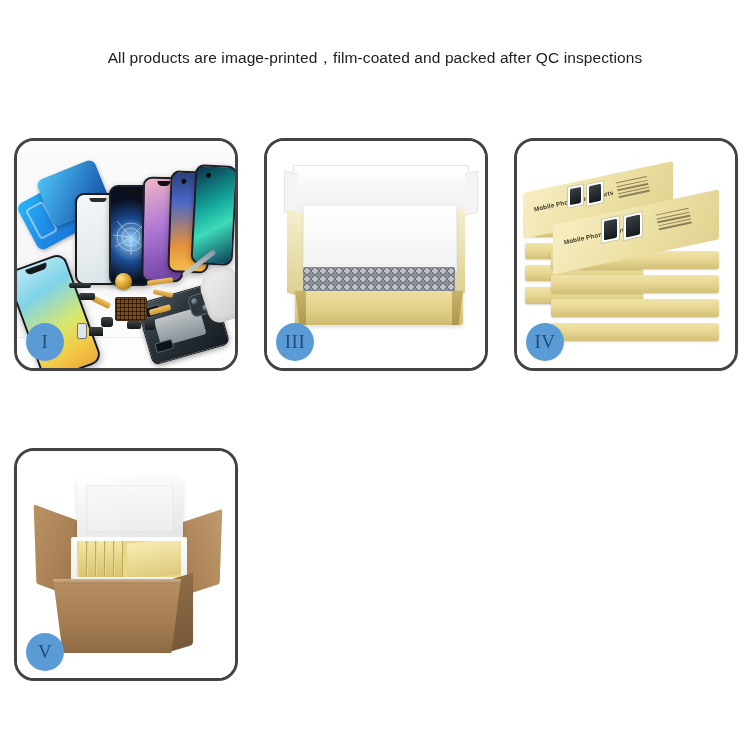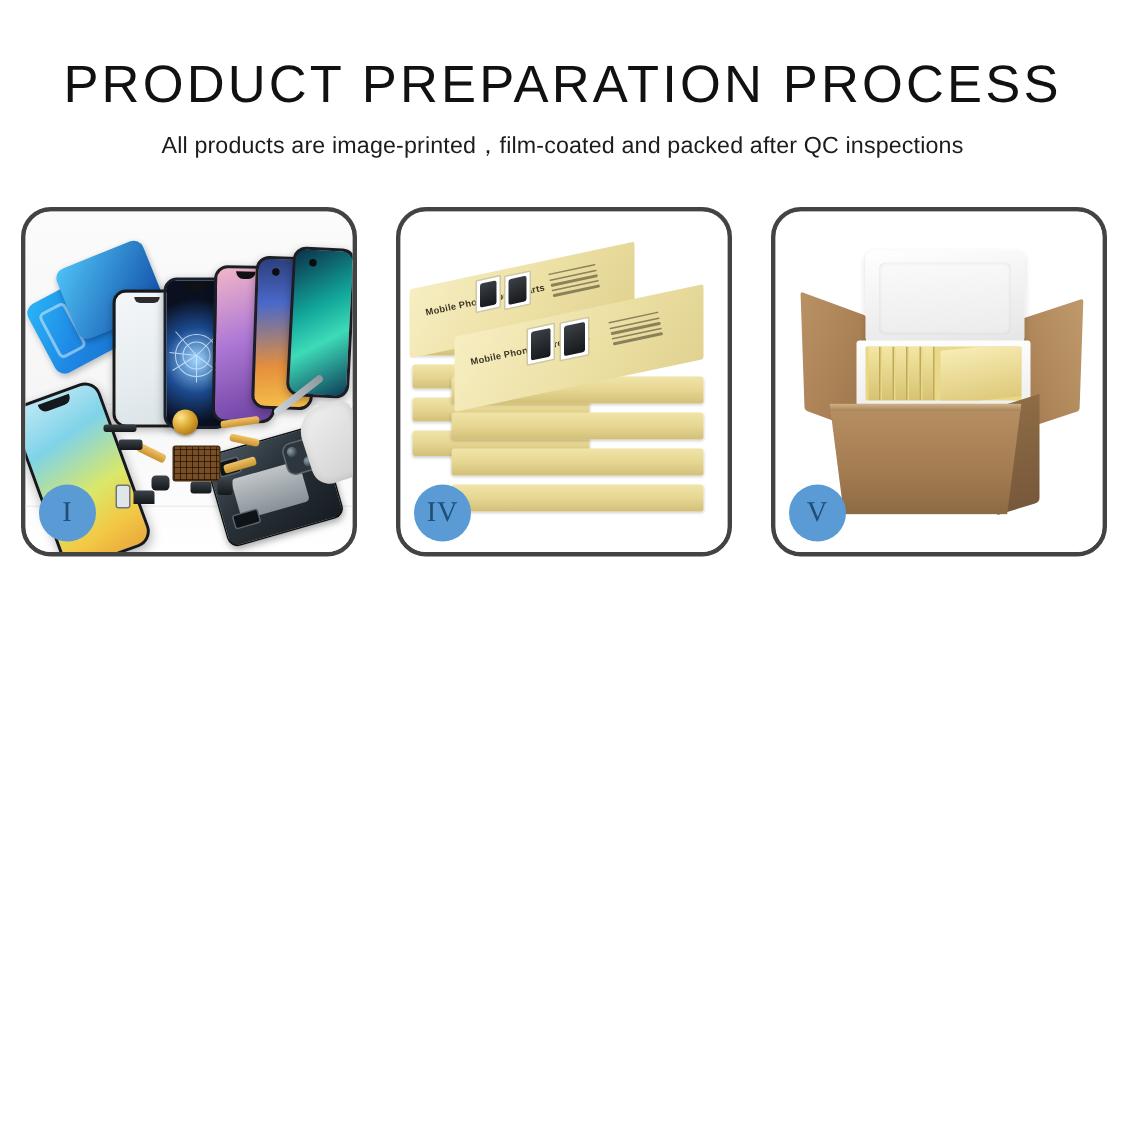--- a/index.html
+++ b/index.html
@@ -530,21 +530,20 @@
   }
   .p6-edge {
     position:absolute; left:118px; top:70px; width:2px; height:106px;
     background:rgba(0,0,0,.14);
   }
 </style>
 </head>
 <body>
 
 <div id="header">
-  <h1 id="main-title">PRODUCT PREPARATION PROCESS</h1>
   <p id="subtitle">All products are image-printed，film-coated and packed after QC inspections</p>
 </div>
 
 <div id="grid">
 
   <div class="panel">
     <div class="panel-stage">
       <div class="p1-bg"></div>
       <div class="p1-hairline" style="top:128px;"></div>
       <div class="p1-hairline" style="top:196px;"></div>
@@ -605,20 +604,35 @@
       <div class="p1-part" style="left:60px;top:182px;width:8px;height:14px;border:1px solid #6d757b;border-radius:2px;background:#dfe6e9;"></div>
       <div class="p1-part p1-dark" style="left:72px;top:186px;width:14px;height:9px;border-radius:2px 2px 0 0;"></div>
 
       <div class="p1-tool"></div>
       <div class="p1-hand"></div>
     </div>
     <div class="badge">I</div>
   </div>
 
 
+  <div class="panel">
+    <div class="panel-stage">
+      <div class="p3-bg"></div>
+      <div class="p3-lid-back"></div>
+      <div class="p3-box-inner-l"></div>
+      <div class="p3-box-inner-r"></div>
+      <div class="p3-foam"></div>
+      <div class="p3-bubblesheet"></div>
+      <div class="p3-box-front">
+        <div class="edge-l"></div>
+        <div class="edge-r"></div>
+      </div>
+    </div>
+    <div class="badge">III</div>
+  </div>
 
   <div class="panel">
     <div class="panel-stage">
       <div class="p4-bg"></div>
       <div class="p4-stack">
 
         <div class="p4-box" style="left:2px;  top:66px;  width:118px; height:16px;"></div>
         <div class="p4-box" style="left:2px;  top:88px;  width:118px; height:16px;"></div>
         <div class="p4-box" style="left:2px;  top:110px; width:118px; height:16px;"></div>
         <div class="p4-box" style="left:2px;  top:132px; width:118px; height:17px;"></div>

